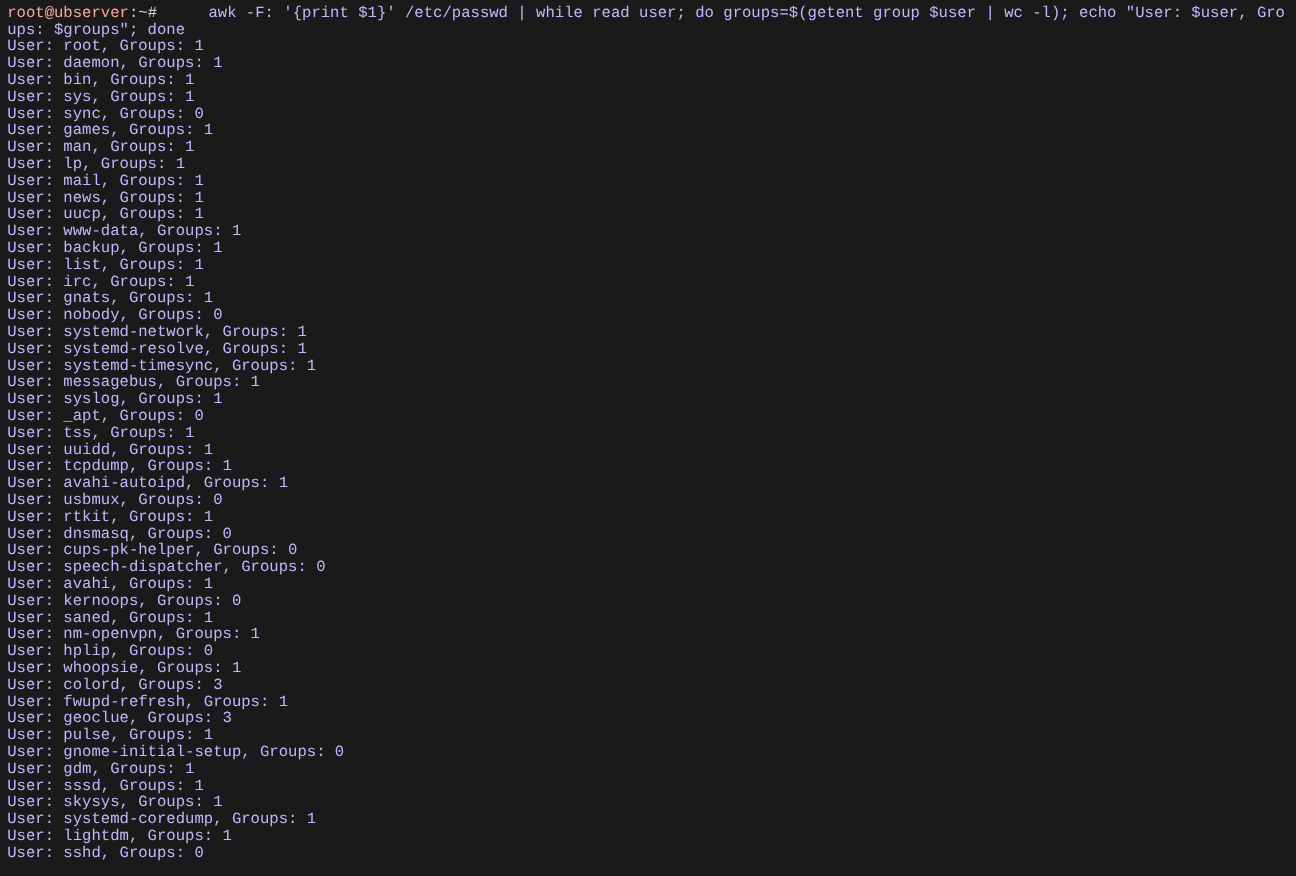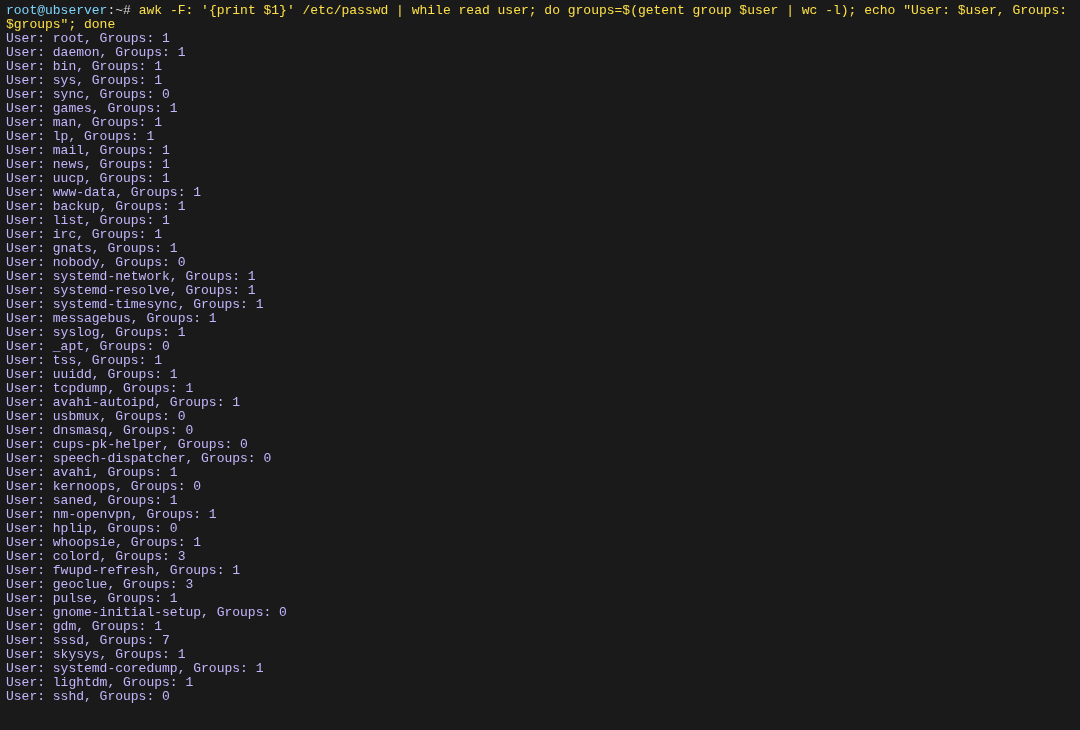--- a/index.html
+++ b/index.html
@@ -16,31 +16,32 @@
       padding: 4px 6px;
       width: 1080px;
       height: 730px;
       overflow: hidden;
     }
     .terminal-line {
       white-space: pre-wrap;
       word-break: break-all;
     }
     .prompt-user {
-      color: #7dd3fc;
+      color: #fca5a5;
       margin-top: 36px;
     }
     .prompt-path {
       color: #d4d4d4;
     }
     .prompt-symbol {
       color: #d4d4d4;
     }
     .command {
-      color: #fde047;
+      color: #c4b5fd;
+      margin-left: 35px;
     }
     .output {
       color: #c4b5fd;
     }
     .prompt-container {
       display: inline;
     }
   </style>
 </head>
 <body>
@@ -69,35 +70,36 @@
       <div class="terminal-line output">User: systemd-resolve, Groups: 1</div>
       <div class="terminal-line output">User: systemd-timesync, Groups: 1</div>
       <div class="terminal-line output">User: messagebus, Groups: 1</div>
       <div class="terminal-line output">User: syslog, Groups: 1</div>
       <div class="terminal-line output">User: _apt, Groups: 0</div>
       <div class="terminal-line output">User: tss, Groups: 1</div>
       <div class="terminal-line output">User: uuidd, Groups: 1</div>
       <div class="terminal-line output">User: tcpdump, Groups: 1</div>
       <div class="terminal-line output">User: avahi-autoipd, Groups: 1</div>
       <div class="terminal-line output">User: usbmux, Groups: 0</div>
+      <div class="terminal-line output">User: rtkit, Groups: 1</div>
       <div class="terminal-line output">User: dnsmasq, Groups: 0</div>
       <div class="terminal-line output">User: cups-pk-helper, Groups: 0</div>
       <div class="terminal-line output">User: speech-dispatcher, Groups: 0</div>
       <div class="terminal-line output">User: avahi, Groups: 1</div>
       <div class="terminal-line output">User: kernoops, Groups: 0</div>
       <div class="terminal-line output">User: saned, Groups: 1</div>
       <div class="terminal-line output">User: nm-openvpn, Groups: 1</div>
       <div class="terminal-line output">User: hplip, Groups: 0</div>
       <div class="terminal-line output">User: whoopsie, Groups: 1</div>
       <div class="terminal-line output">User: colord, Groups: 3</div>
       <div class="terminal-line output">User: fwupd-refresh, Groups: 1</div>
       <div class="terminal-line output">User: geoclue, Groups: 3</div>
       <div class="terminal-line output">User: pulse, Groups: 1</div>
       <div class="terminal-line output">User: gnome-initial-setup, Groups: 0</div>
       <div class="terminal-line output">User: gdm, Groups: 1</div>
-      <div class="terminal-line output">User: sssd, Groups: 7</div>
+      <div class="terminal-line output">User: sssd, Groups: 1</div>
       <div class="terminal-line output">User: skysys, Groups: 1</div>
       <div class="terminal-line output">User: systemd-coredump, Groups: 1</div>
       <div class="terminal-line output">User: lightdm, Groups: 1</div>
       <div class="terminal-line output">User: sshd, Groups: 0</div>
     </div>
 
 </div>
 
 </body></html>

